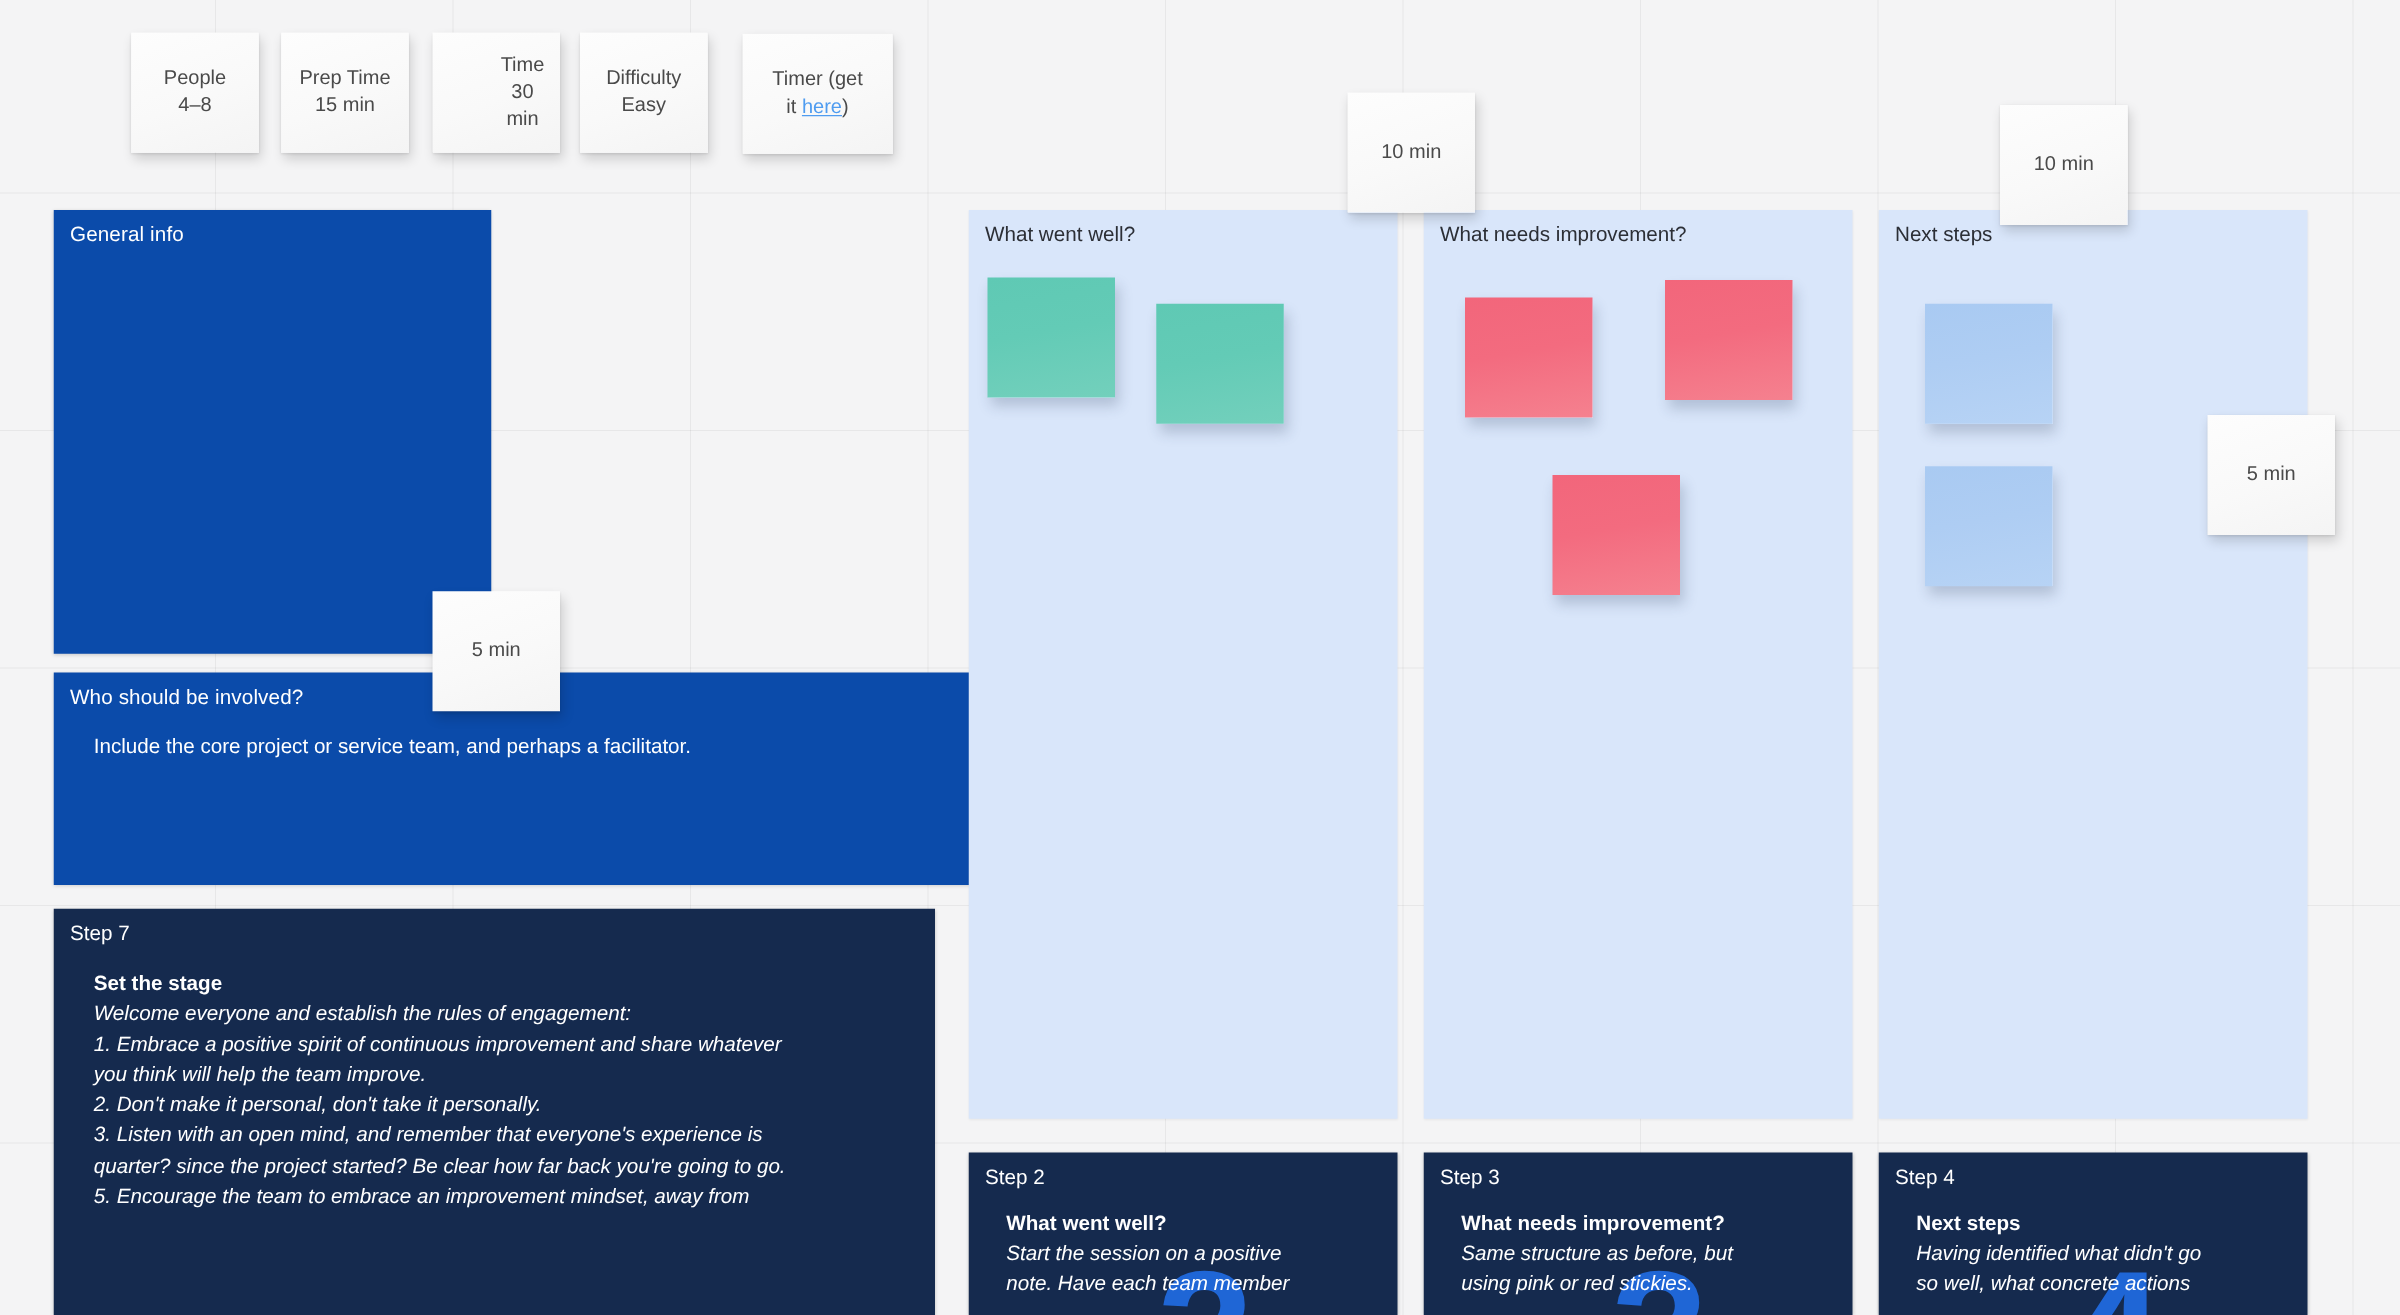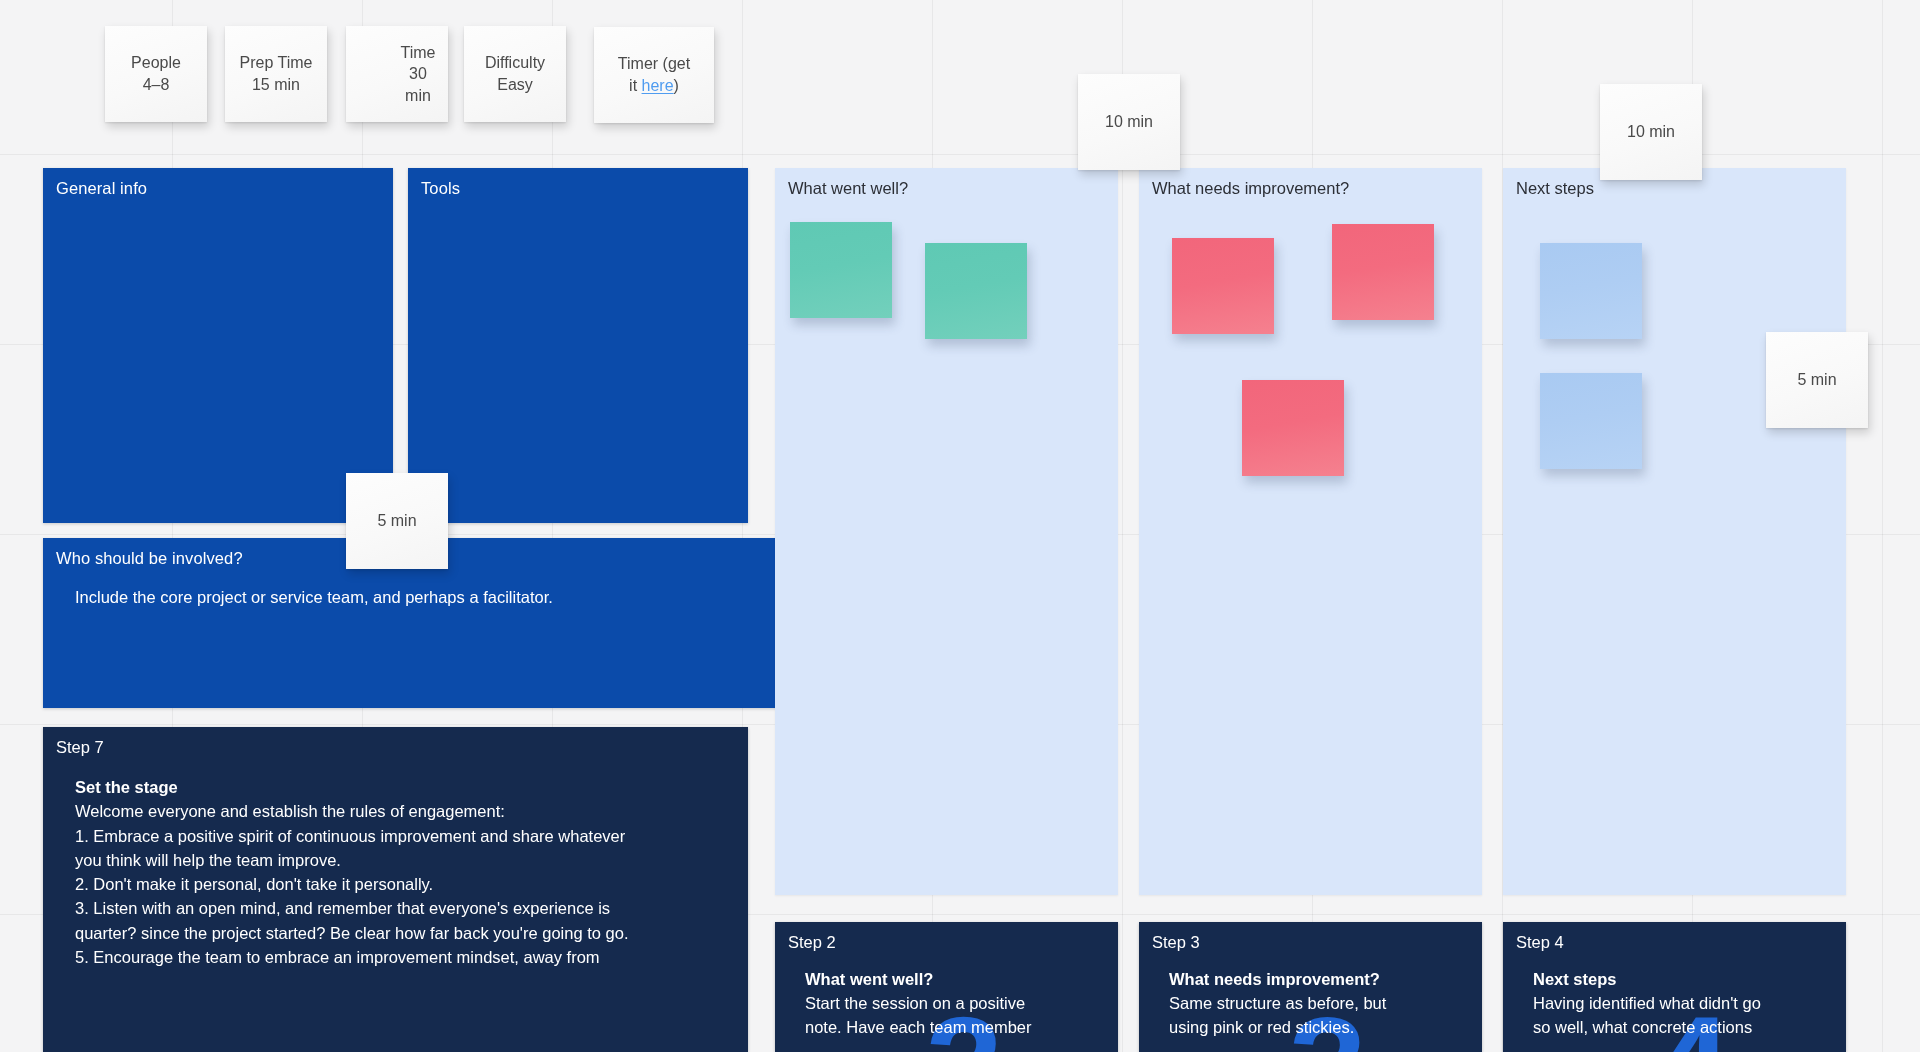--- a/index.html
+++ b/index.html
@@ -104,21 +104,21 @@
     user-select:none;
   }
   .step > .step-body {
     position:absolute; left:32px; right:20px; top:48px;
     color:#ffffff;
     font-size:16.5px;
     line-height:1.47;
     z-index:2;
   }
   .step-body .hd { font-weight:700; display:block; }
-  .step-body .ln { display:block; }
+  .step-body .ln { display:block;font-style:italic; }
 
   
   #card-people   { left:105px; top:26px;  width:102px; height:96px; }
   #card-prep     { left:225px; top:26px;  width:102px; height:96px; }
   #card-time     { left:346px; top:26px;  width:102px; height:96px;padding-left:48px; }
   #card-diff     { left:464px; top:26px;  width:102px; height:96px; }
   #card-timer    { left:594px; top:27px;  width:120px; height:96px; }
   #card-5min-a   { left:346px; top:473px; width:102px; height:96px; }
   #card-10min-a  { left:1078px;top:74px;  width:102px; height:96px; }
   #card-10min-b  { left:1600px;top:84px;  width:102px; height:96px; }
@@ -201,24 +201,20 @@
   </div>
   <div class="white-card" id="card-5min-b">
     <span>5 min</span>
   </div>
 
   <div class="panel" id="panel-general">
     <div class="panel-title">General info</div>
     <div class="panel-body"></div>
   </div>
 
-  <div class="panel" id="panel-tools">
-    <div class="panel-title">Tools</div>
-    <div class="panel-body"></div>
-  </div>
 
   <div class="panel" id="panel-involved">
     <div class="panel-title">Who should be involved?</div>
     <div class="panel-body">Include the core project or service team, and perhaps a facilitator.</div>
   </div>
 
   <div class="step" id="step1">
     <div class="step-label">Step 7</div>
 
     <div class="step-body">

